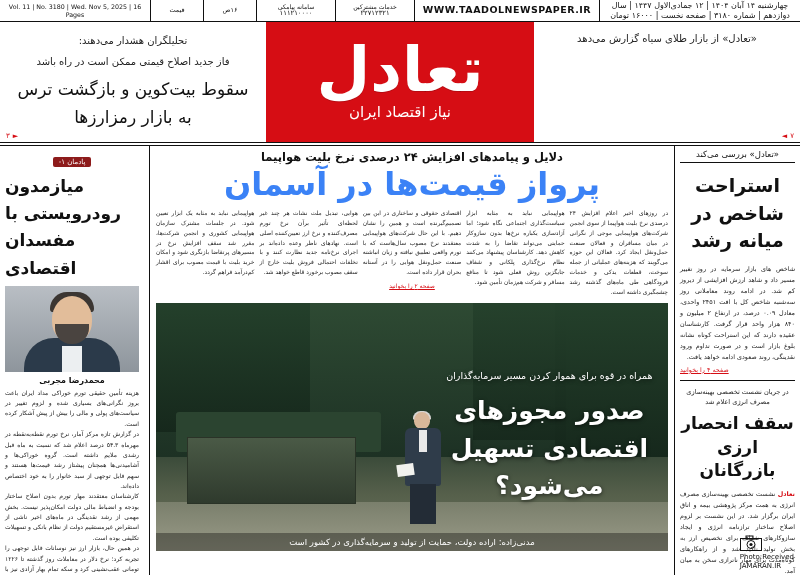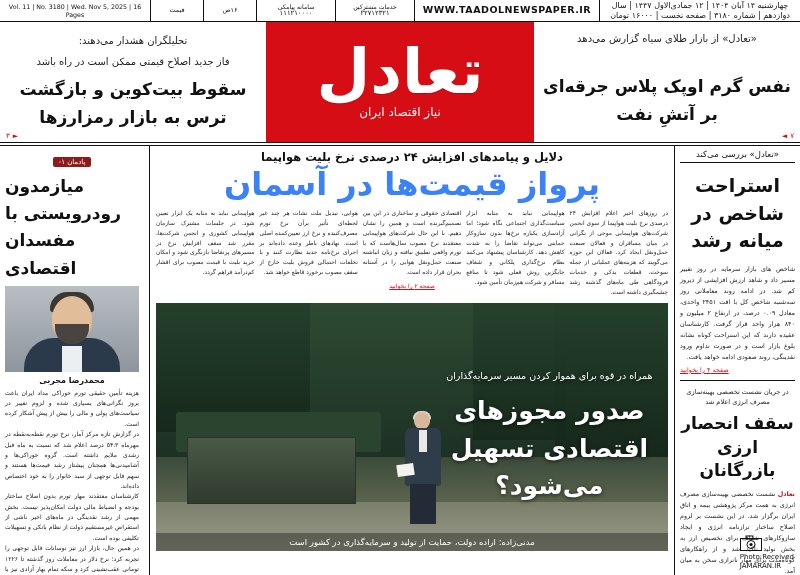--- a/index.html
+++ b/index.html
@@ -52,24 +52,24 @@
     align-items: center; justify-content: center;
     position: relative;
   }
   .logo-word {
     font-family: "DejaVu Sans", sans-serif;
     font-size: 62px; font-weight: bold; line-height: .95;
     letter-spacing: -1px;
     margin-top: -2px;
     text-shadow: 0 1px 0 rgba(0,0,0,.15);
   }
-  .logo-sub { font-size: 12px; margin-top: 4px; }
+  .logo-sub { font-size: 15px; margin-top: 4px; }
 
   .mh-headline {
-    font-size: 17px; font-weight: bold; line-height: 1.62;
+    font-size: 17px; font-weight: normal; line-height: 1.62;
     text-align: center; color: #111; margin-top: 26px;
   }
   .mh-kicker {
     font-size: 10px; line-height: 1.7; text-align: center;
     color: #222; margin-top: 4px;
   }
   .mh-right .mh-kicker { margin-top: 2px; }
   .mh-arrow {
     position: absolute; bottom: 2px; font-size: 7px; color: #d60d14;
     display: flex; align-items: center; gap: 3px;
@@ -244,21 +244,20 @@
       <span>قیمت</span>
     </div>
     <div class="divider"></div>
     <div class="cell tb-vol">Vol. 11 | No. 3180 | Wed. Nov 5, 2025 | 16 Pages</div>
   </div>
 
   <div class="masthead">
 
     <div class="mh-right">
       <div class="mh-kicker">«تعادل» از بازار طلای سیاه گزارش می‌دهد</div>
-      <div class="mh-headline">نفس گرم اوپک پلاس جرقه‌ای بر آتشِ نفت</div>
       <div class="mh-arrow right">
         <span>۷</span>
         <span>◄</span>
       </div>
     </div>
 
     <div class="logo-block">
       <div class="logo-word">تعادل</div>
       <div class="logo-sub">نیاز اقتصاد ایران</div>
     </div>

